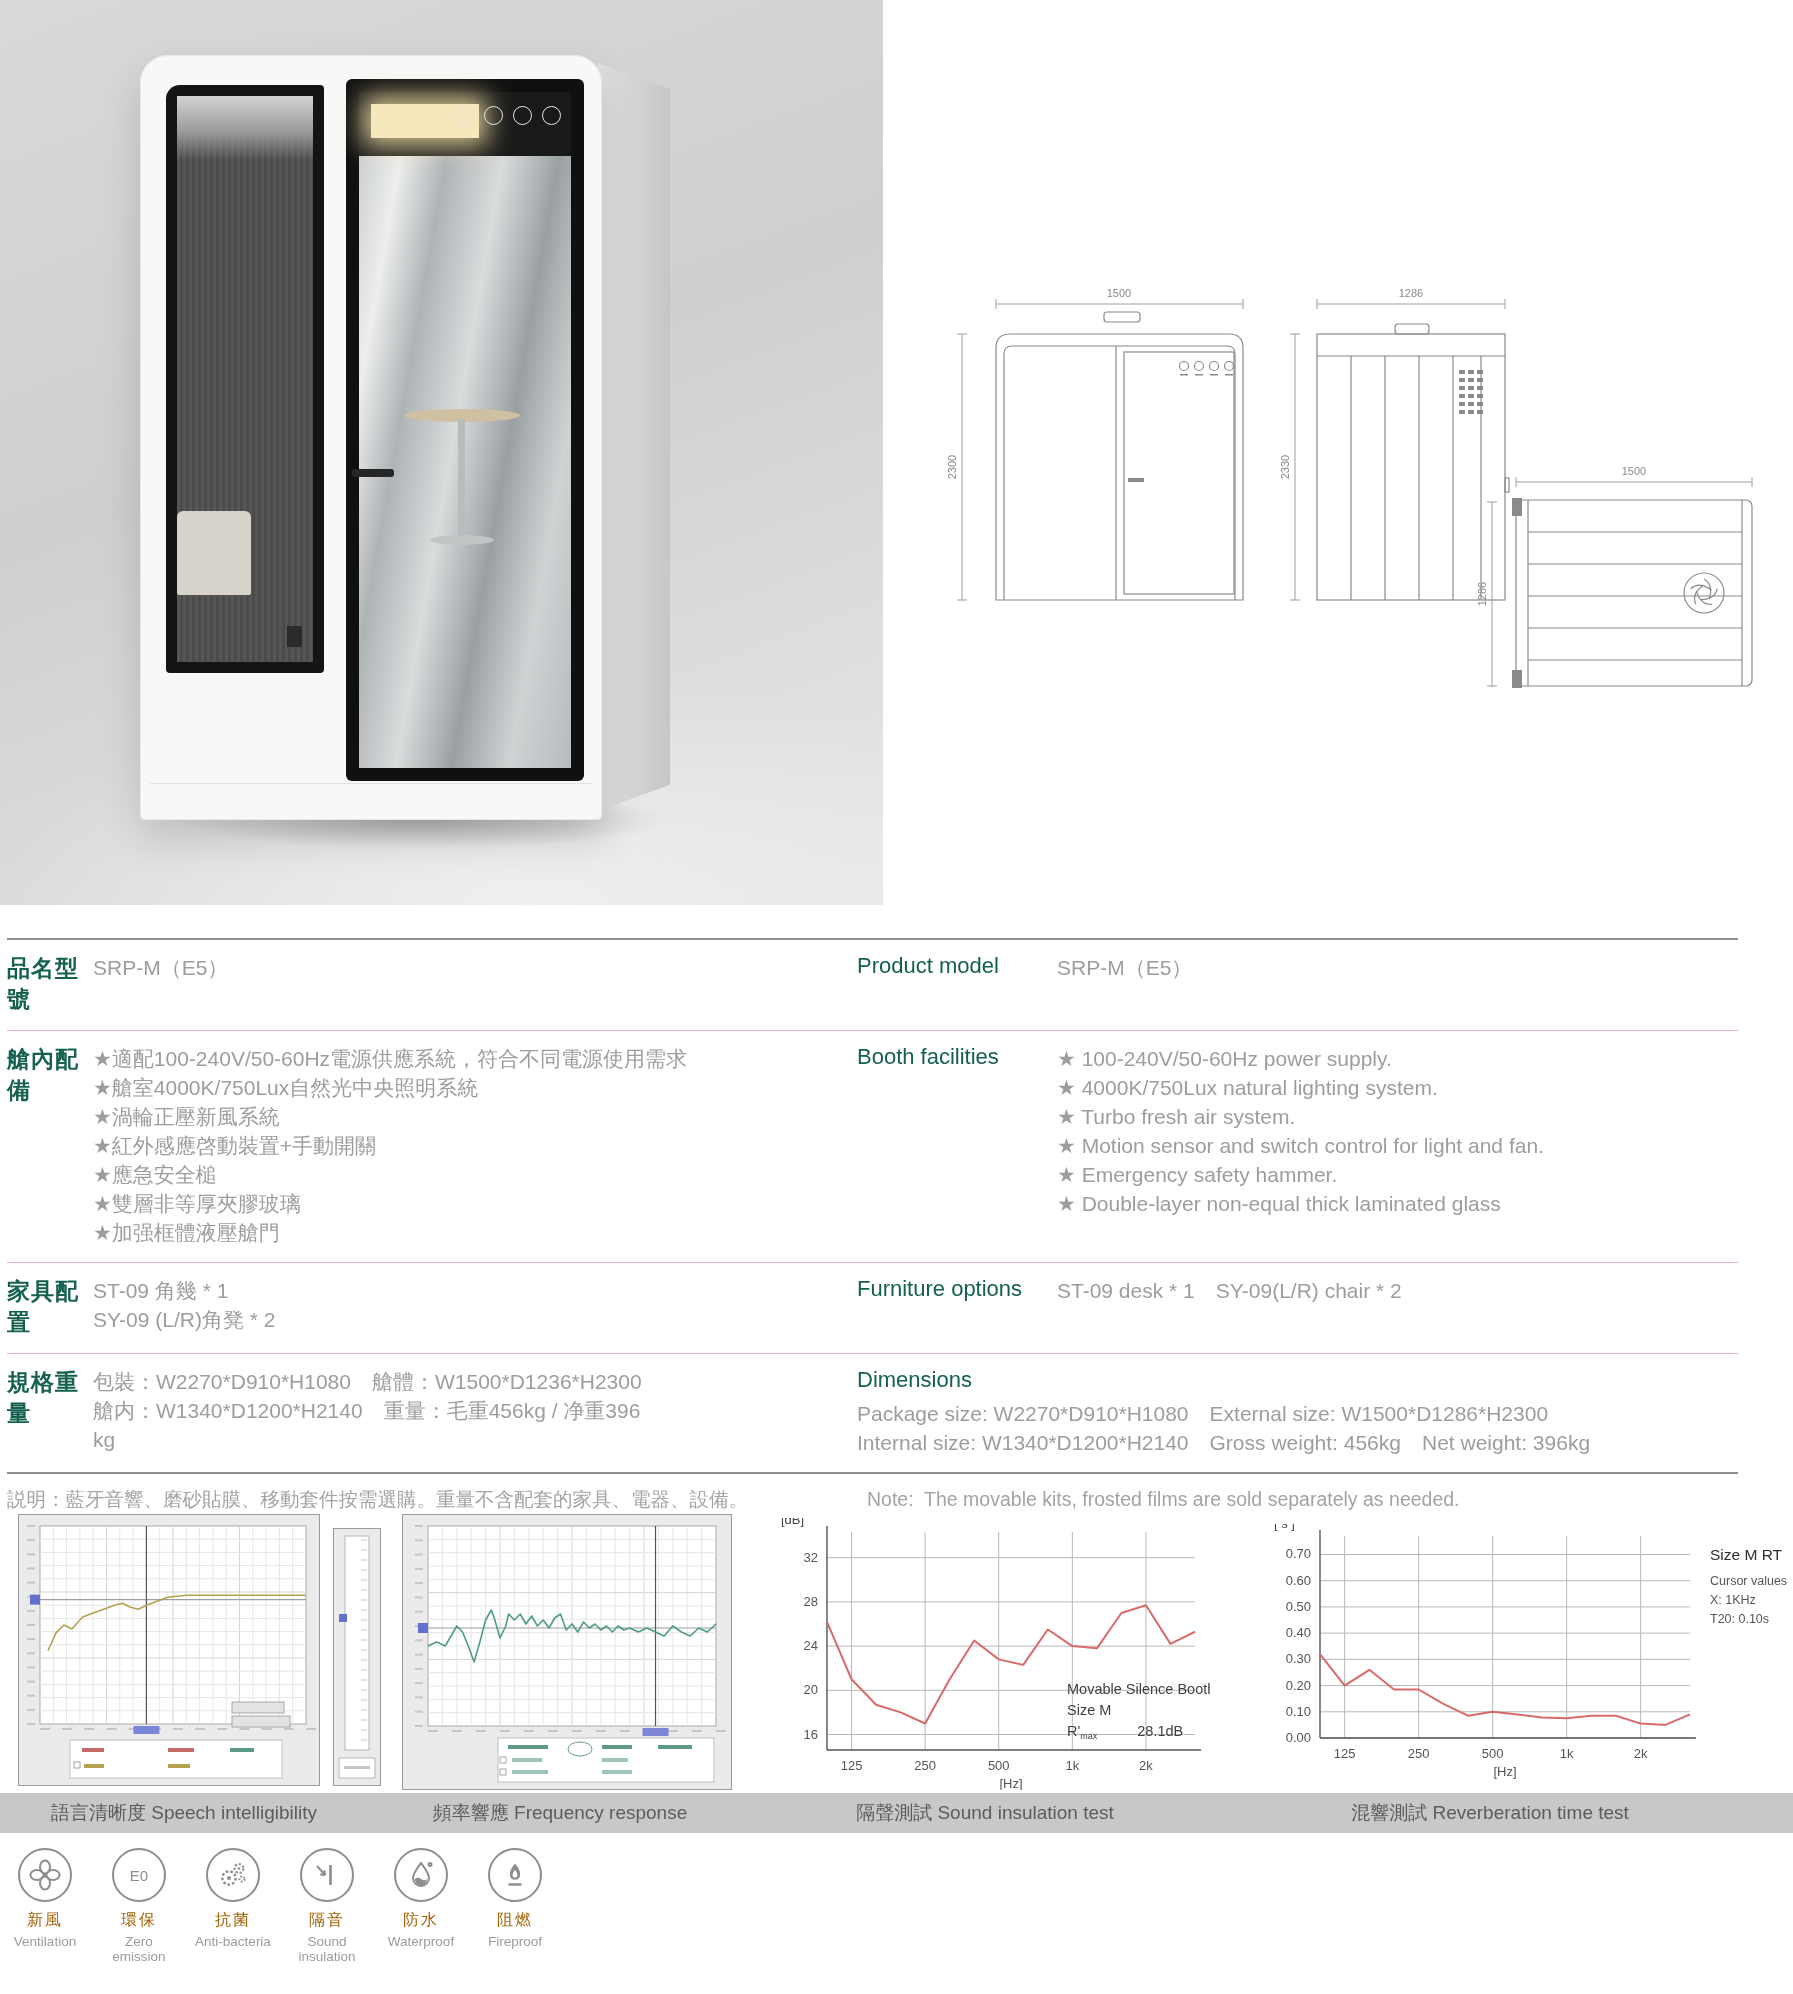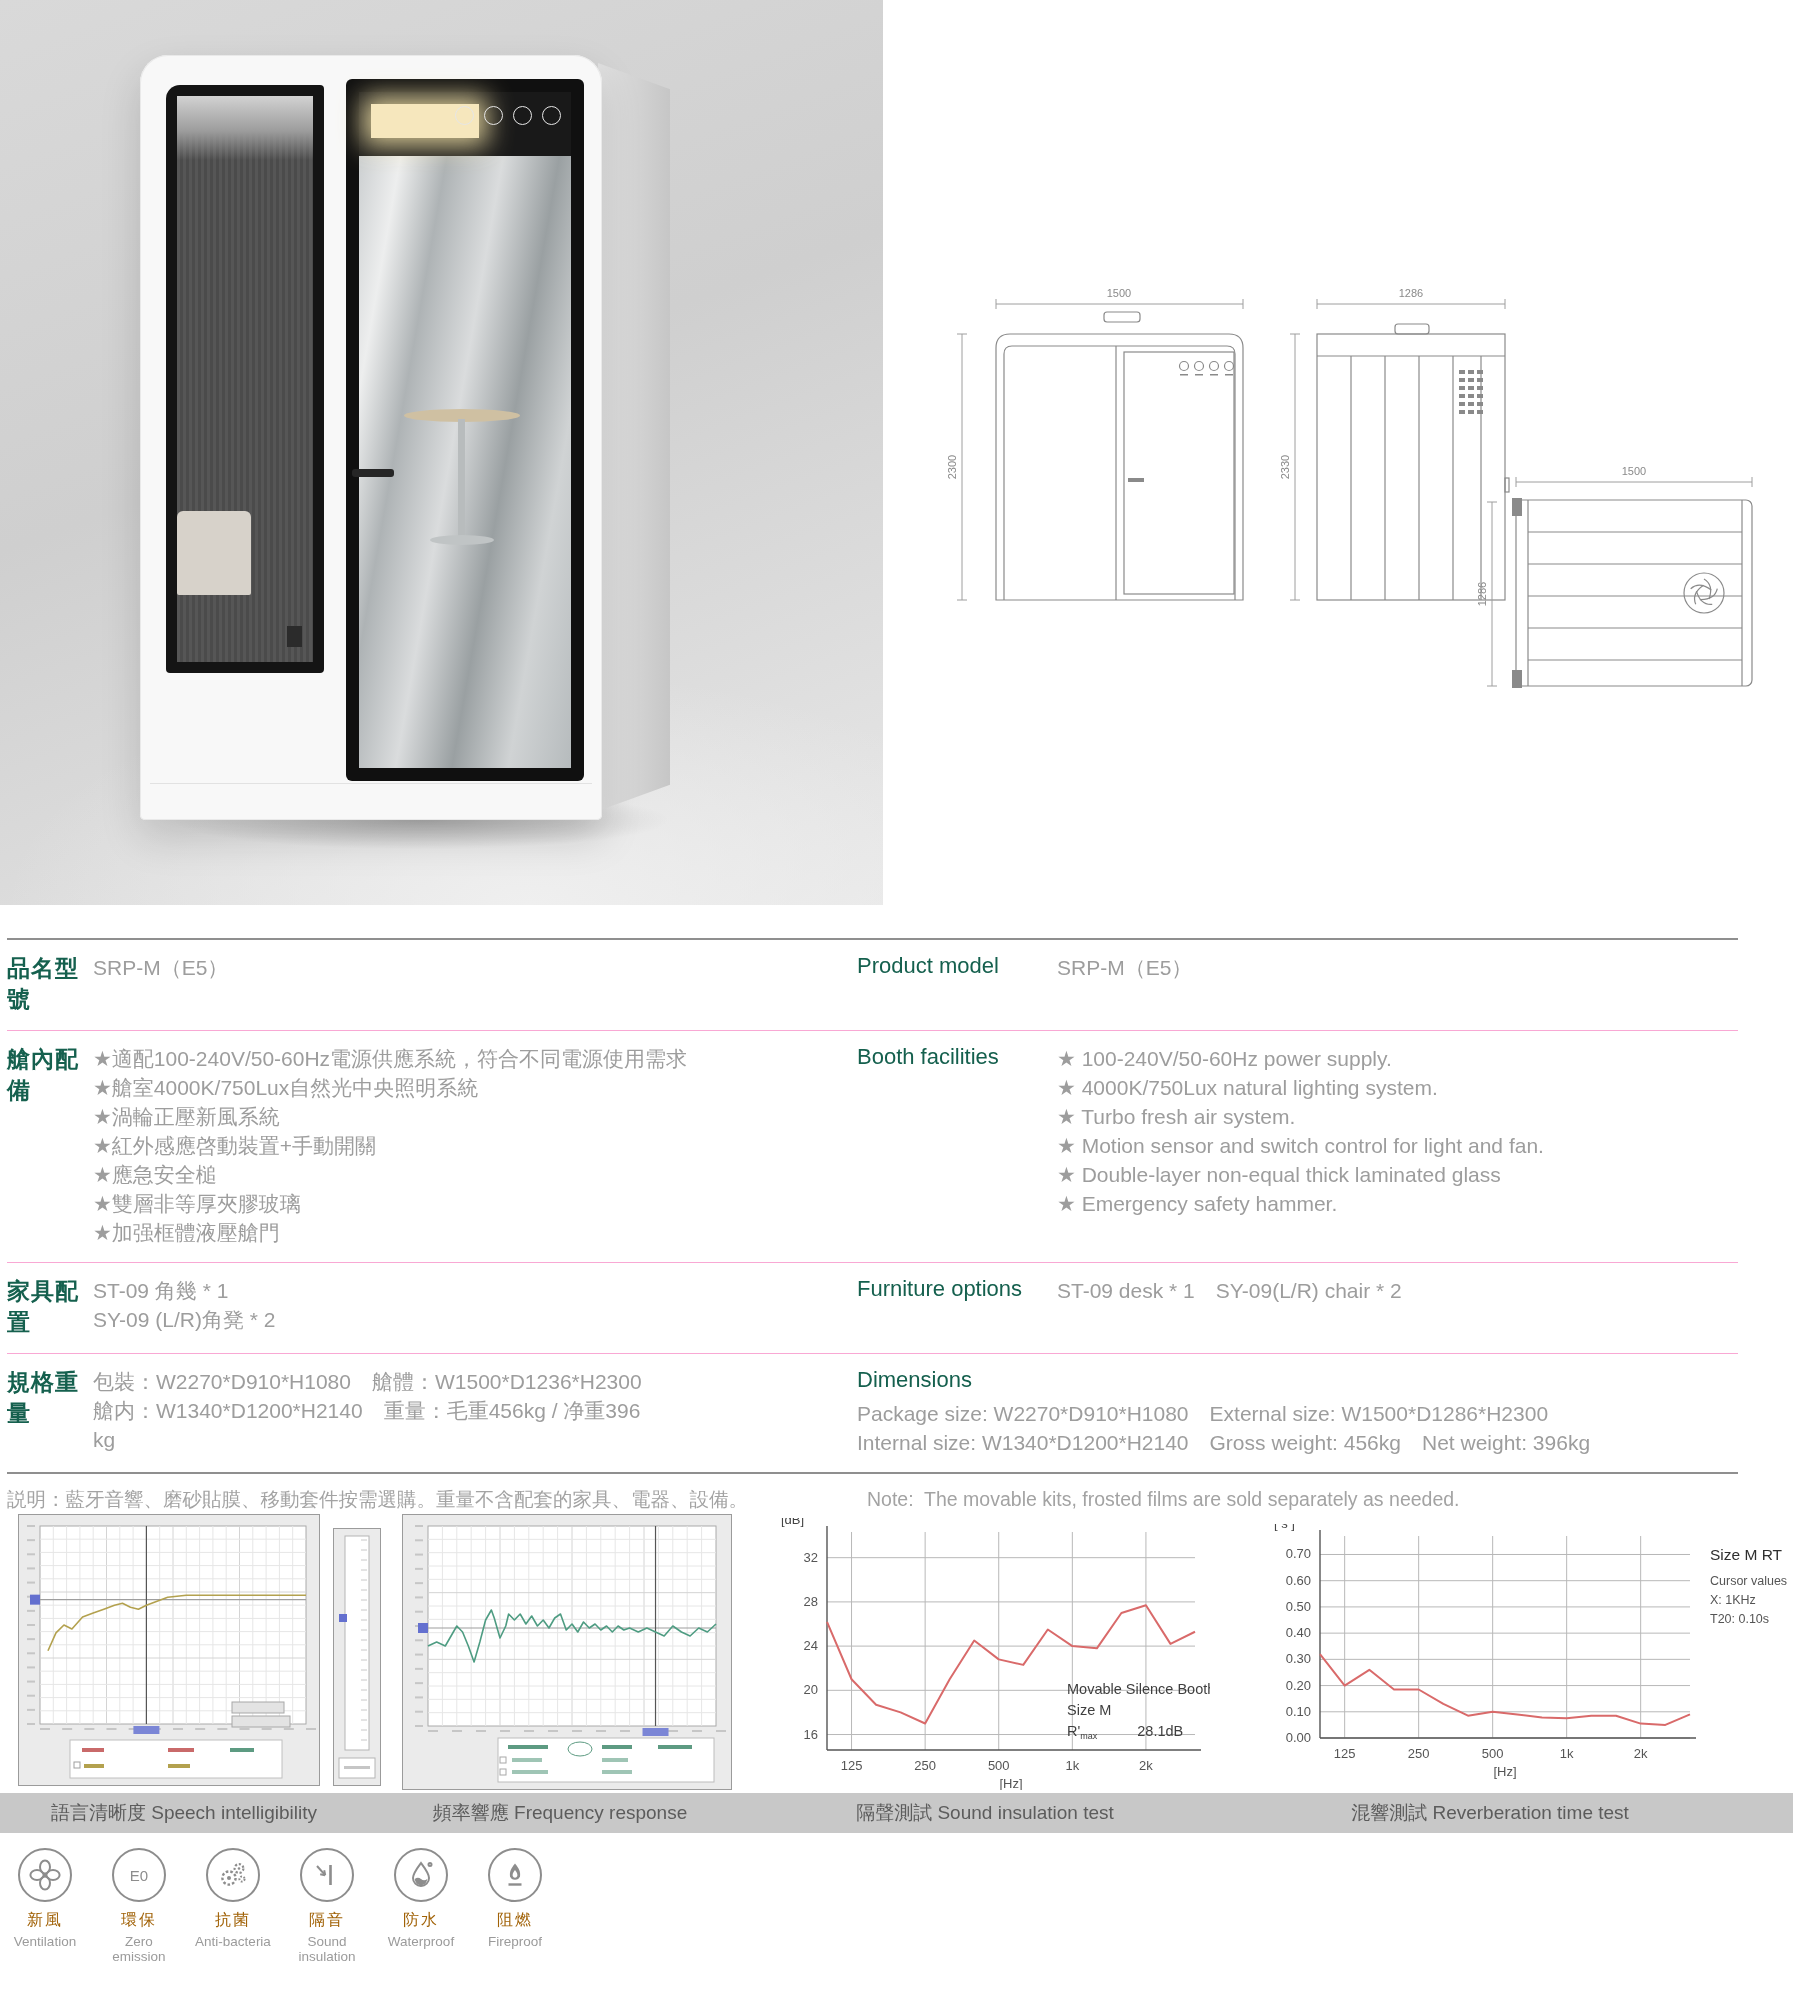--- a/index.html
+++ b/index.html
@@ -217,21 +217,21 @@
       <div class="spec-row">
         <div class="zh-label">品名型號</div>
         <div class="zh-content"><div>SRP-M（E5）</div></div>
         <div class="en-label">Product model</div>
         <div class="en-content"><div>SRP-M（E5）</div></div>
       </div>
       <div class="spec-row">
         <div class="zh-label">艙內配備</div>
         <div class="zh-content"><div>★適配100-240V/50-60Hz電源供應系統，符合不同電源使用需求</div><div>★艙室4000K/750Lux自然光中央照明系統</div><div>★渦輪正壓新風系統</div><div>★紅外感應啓動裝置+手動開關</div><div>★應急安全槌</div><div>★雙層非等厚夾膠玻璃</div><div>★加强框體液壓艙門</div></div>
         <div class="en-label">Booth facilities</div>
-        <div class="en-content"><div>★ 100-240V/50-60Hz power supply.</div><div>★ 4000K/750Lux natural lighting system.</div><div>★ Turbo fresh air system.</div><div>★ Motion sensor and switch control for light and fan.</div><div>★ Double-layer non-equal thick laminated glass</div><div>★ Emergency safety hammer.</div></div>
+        <div class="en-content"><div>★ 100-240V/50-60Hz power supply.</div><div>★ 4000K/750Lux natural lighting system.</div><div>★ Turbo fresh air system.</div><div>★ Motion sensor and switch control for light and fan.</div><div>★ Emergency safety hammer.</div><div>★ Double-layer non-equal thick laminated glass</div></div>
       </div>
       <div class="spec-row">
         <div class="zh-label">家具配置</div>
         <div class="zh-content"><div>ST-09 角幾 * 1</div><div>SY-09 (L/R)角凳 * 2</div></div>
         <div class="en-label">Furniture options</div>
         <div class="en-content"><div>ST-09 desk * 1　SY-09(L/R) chair * 2</div></div>
       </div>
       <div class="spec-row">
         <div class="zh-label">規格重量</div>
         <div class="zh-content"><div>包裝：W2270*D910*H1080　艙體：W1500*D1236*H2300</div><div>艙内：W1340*D1200*H2140　重量：毛重456kg / 净重396</div><div>kg</div></div>

